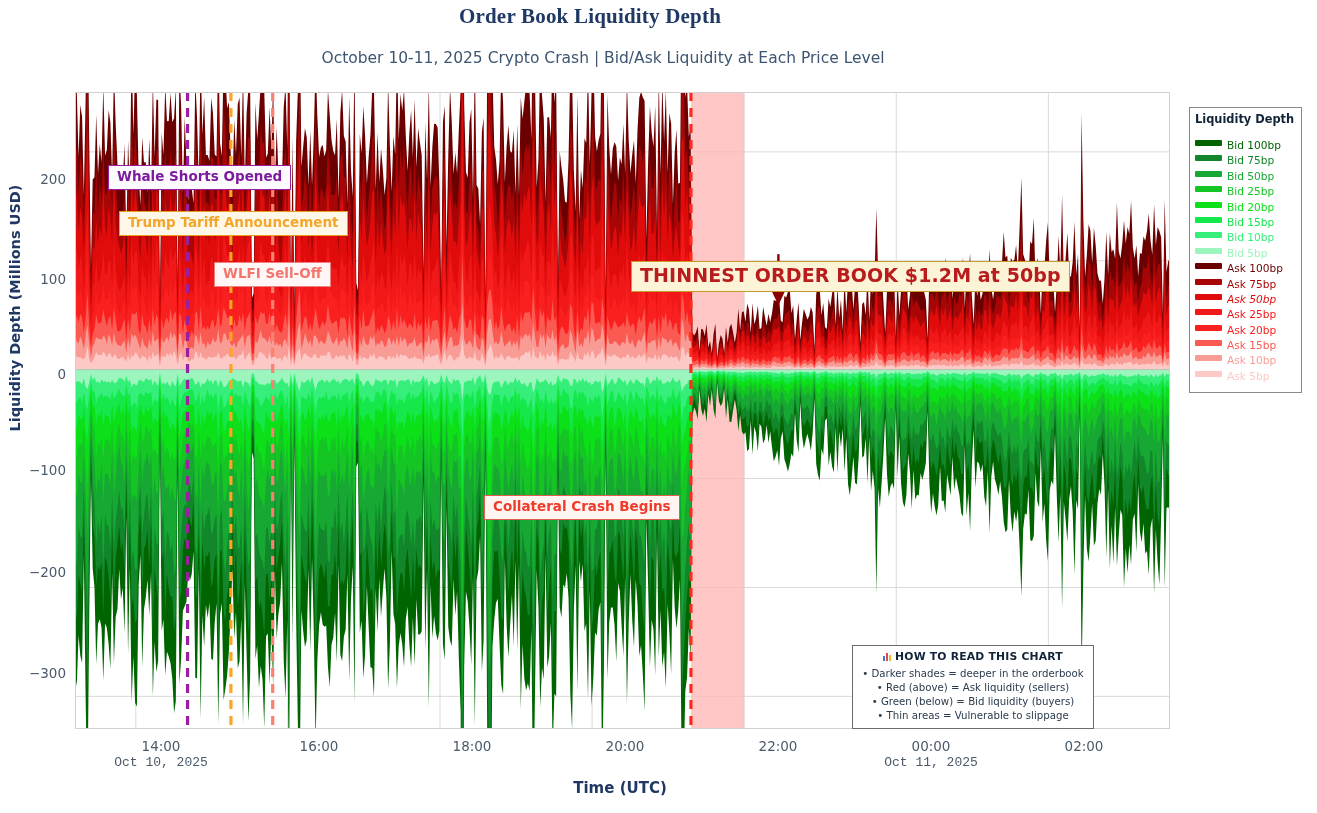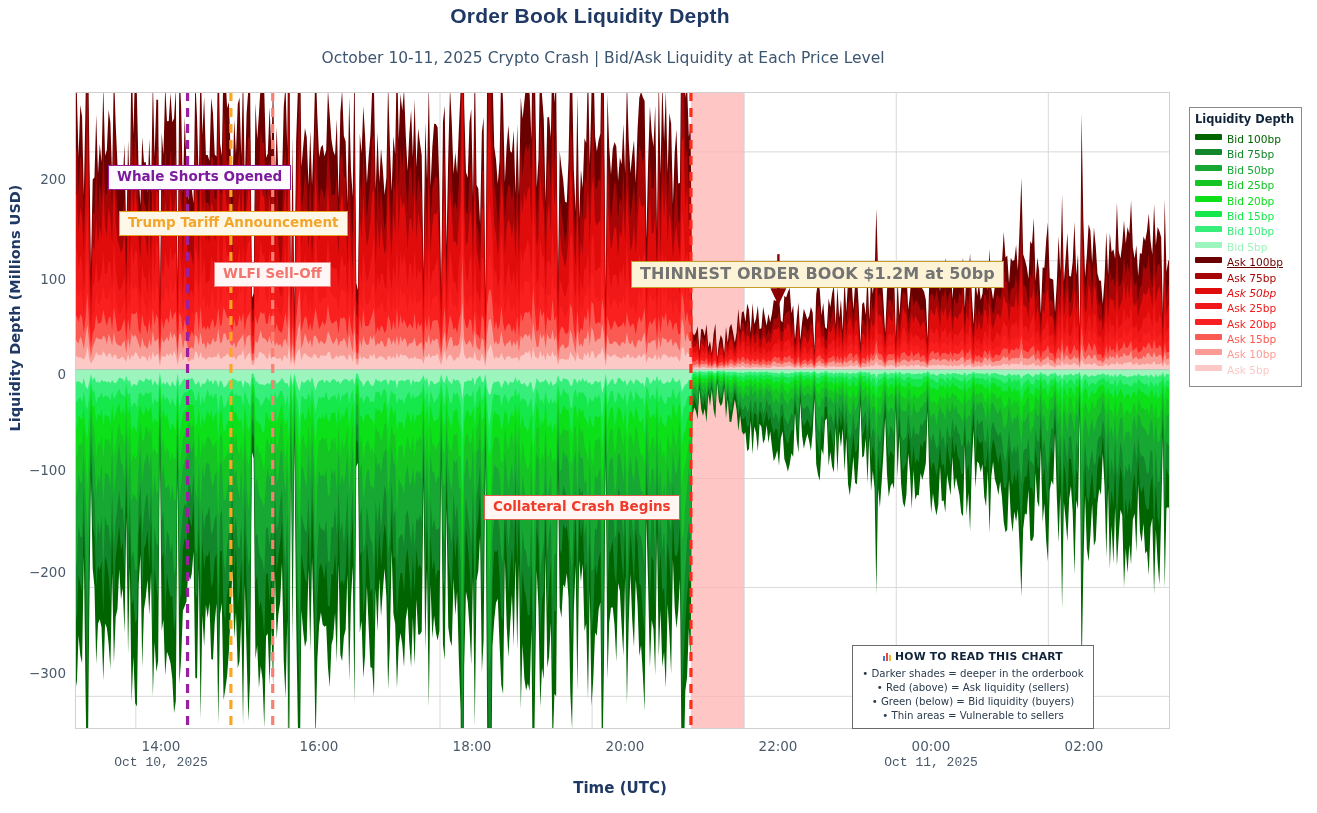--- a/index.html
+++ b/index.html
@@ -19,21 +19,21 @@
 
   
   #chart-title {
     position: absolute;
     left: 0; top: 4px;
     width: 1180px;
     text-align: center;
     font-size: 21px;
     font-weight: bold;
     color: #1f3864;
-    font-family: Liberation Sans, sans-serif;
+    font-family: Liberation Serif, serif;
     letter-spacing: 0.2px;
   }
   #chart-subtitle {
     position: absolute;
     left: 13px; top: 49px;
     width: 1180px;
     text-align: center;
     font-size: 15.5px;
     color: #3d5570;
     font-family: "DejaVu Sans", sans-serif;
@@ -95,22 +95,22 @@
     font-weight: bold;
     padding: 3px 8px 4px 8px;
     background: #ffffff;
     white-space: nowrap;
     line-height: 1.15;
   }
   .annot.a-whale  { border: 1.6px solid #9b1fa0; color: #7d1b9e; background:#fdfbfe; }
   .annot.a-tariff { border: 1.6px solid #e8a020; color: #f2a62c; background:#fff8e8; }
   .annot.a-wlfi   { border: 1.6px solid #f08080; color: #f2766f; background:#fff6f5; }
   .annot.a-collat { border: 1.6px solid #e06050; color: #f03a2a; background:#fff5f3; }
-  .annot.a-thin   { border: 1.6px solid #c79b2a; color: #737373;
-                    background:#fdf4d8; font-size: 16px; letter-spacing:0.1px; }
+  .annot.a-thin   { border: 1.6px solid #c79b2a; color: #b91c1c;
+                    background:#fdf4d8; font-size: 19px; letter-spacing:0.1px; }
 
   
   #howto {
     position: absolute;
     left: 852px; top: 645px;
     width: 242px;
     border: 1.3px solid #6b6b6b;
     background: #ffffff;
     padding: 4px 6px 5px 6px;
     font-size: 10.2px;
@@ -133,21 +133,21 @@
     left: 1189px; top: 107px;
     width: 113px;
     border: 1.4px solid #8a8a8a;
     background: #ffffff;
     padding: 4px 5px 6px 5px;
   }
   #legend .lg-title {
     font-size: 11.4px;
     font-weight: bold;
     color: #11243a;
-    margin-bottom: 8px;
+    margin-bottom: 14px;
     white-space: nowrap;
   }
   .lg-row {
     display: flex;
     align-items: flex-start;
     height: 15.4px;
   }
   .lg-swatch {
     width: 27px; height: 6px;
     border-radius: 1px;
@@ -267,21 +267,21 @@
         <svg width="9" height="9" viewBox="0 0 9 9">
           <rect x="0" y="4" width="2" height="5" fill="#3a7bd5"></rect>
           <rect x="3" y="1" width="2" height="8" fill="#e04a4a"></rect>
           <rect x="6" y="3" width="2" height="6" fill="#f0b429"></rect>
         </svg>
       </span><span>HOW TO READ THIS CHART</span>
     </div>
     <div class="ht-line">• Darker shades = deeper in the orderbook</div>
     <div class="ht-line">• Red (above) = Ask liquidity (sellers)</div>
     <div class="ht-line">• Green (below) = Bid liquidity (buyers)</div>
-    <div class="ht-line">• Thin areas = Vulnerable to sellers</div>
+    <div class="ht-line">• Thin areas = Vulnerable to slippage</div>
   </div>
 
   <div id="legend">
     <div class="lg-title">Liquidity Depth</div>
     <div id="legend-rows">
         <div class="lg-row">
           <span class="lg-swatch" style="background: rgb(0, 100, 0);"></span>
           <span class="lg-label" style="color: rgb(0, 100, 0);">Bid 100bp</span>
         </div>
         <div class="lg-row">
@@ -307,21 +307,21 @@
         <div class="lg-row">
           <span class="lg-swatch" style="background: rgb(53, 239, 122);"></span>
           <span class="lg-label" style="color: rgb(53, 239, 122);">Bid 10bp</span>
         </div>
         <div class="lg-row">
           <span class="lg-swatch" style="background: rgb(156, 245, 189);"></span>
           <span class="lg-label" style="color: rgb(156, 245, 189);">Bid 5bp</span>
         </div>
         <div class="lg-row">
           <span class="lg-swatch" style="background: rgb(107, 0, 0);"></span>
-          <span class="lg-label" style="color: rgb(107, 0, 0); text-decoration: underline;">Ask 100bp</span>
+          <span class="lg-label" style="color: rgb(107, 0, 0);">Ask 100bp</span>
         </div>
         <div class="lg-row">
           <span class="lg-swatch" style="background: rgb(168, 6, 6);"></span>
           <span class="lg-label" style="color: rgb(168, 6, 6);">Ask 75bp</span>
         </div>
         <div class="lg-row">
           <span class="lg-swatch" style="background: rgb(224, 12, 12);"></span>
           <span class="lg-label" style="color: rgb(224, 12, 12); font-style: italic;">Ask 50bp</span>
         </div>
         <div class="lg-row">

